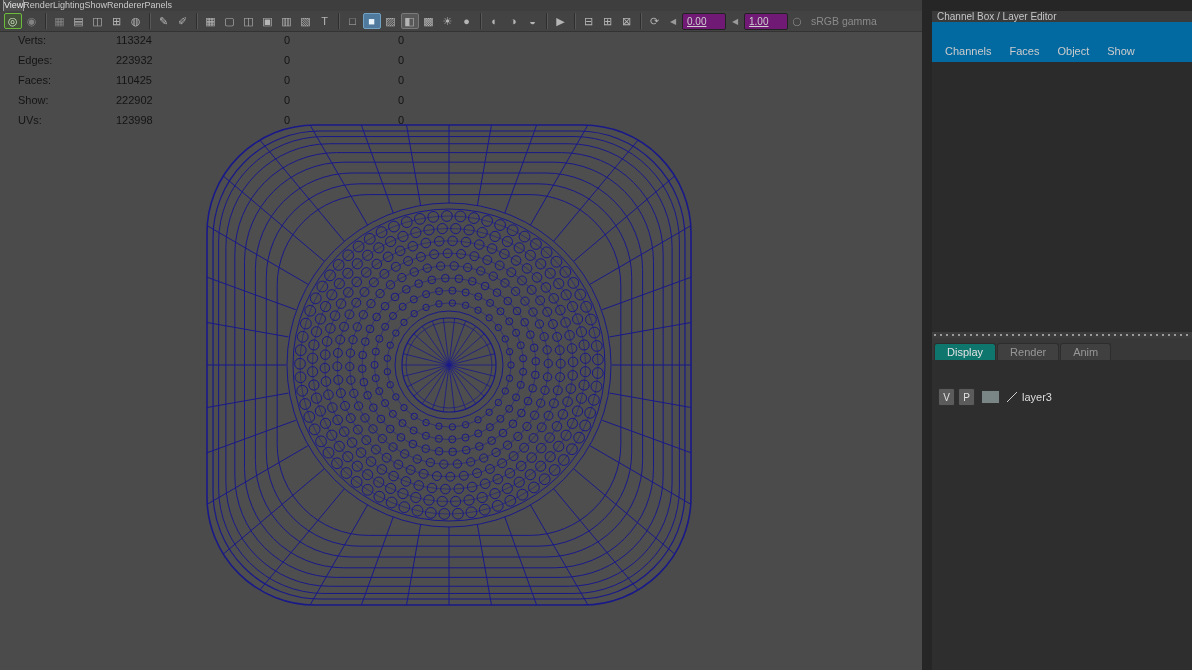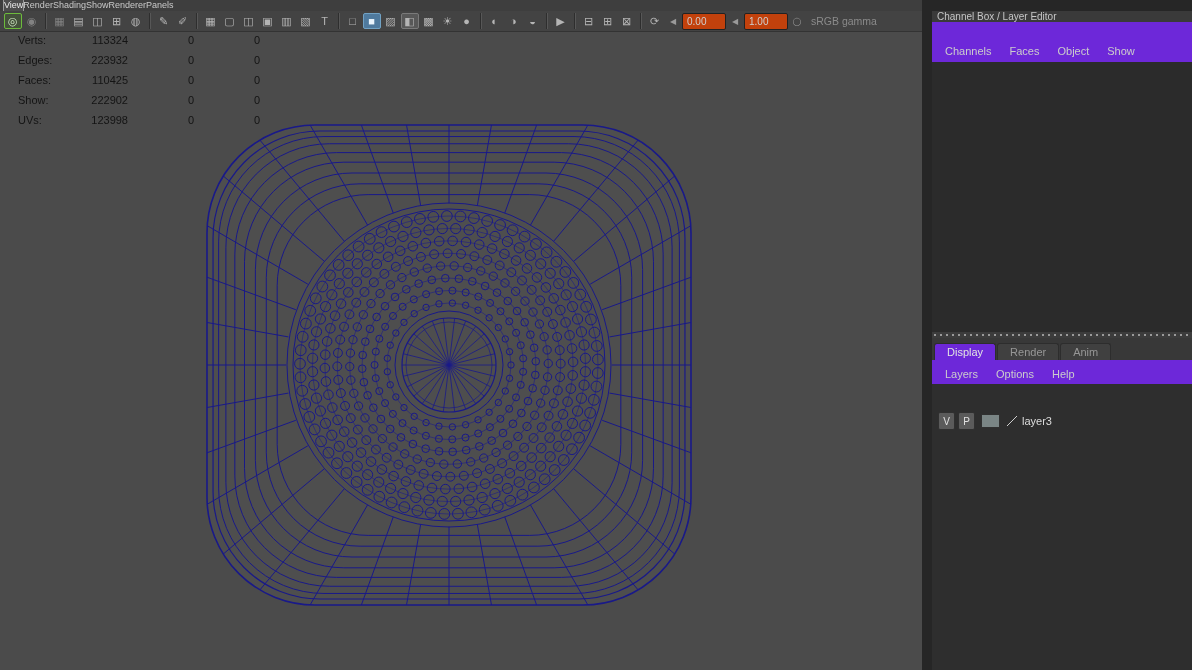--- a/index.html
+++ b/index.html
@@ -13,61 +13,61 @@
   .panel-toolbar{position:absolute;left:0;top:11px;width:100%;height:21px;background:#434343;border-bottom:1px solid #333;display:flex;align-items:center;padding:0 3px;box-sizing:border-box;z-index:3;}
   .tb-icons{display:flex;align-items:center;height:100%;}
   .tb-icon{width:18px;height:16px;margin:0 0.5px;display:flex;align-items:center;justify-content:center;font-size:11px;color:#b5b5b5;border-radius:2px;box-sizing:border-box;}
   .tb-icon.dim{color:#828282;}
   .tb-icon.active-green{border:1px solid #6dbb3c;background:#44513b;color:#d6eccb;}
   .tb-icon.active-blue{background:#4f7a9e;border:1px solid #71a2c4;color:#eaf4fc;}
   .tb-icon.highlight{background:#585858;border:1px solid #7a7a7a;}
   .tb-sep{width:1px;height:16px;background:#2e2e2e;box-shadow:1px 0 0 #575757;margin:0 4px;}
   .tb-field-group{display:flex;align-items:center;gap:3px;margin-left:3px;}
   .tb-mini{width:12px;height:14px;font-size:8px;color:#9a9a9a;display:flex;align-items:center;justify-content:center;}
-  .tb-input{width:34px;height:15px;background:#c2410c;border:1px solid #222;color:#cfcfcf;font-size:10px;font-family:"Liberation Sans",sans-serif;padding:0 4px;border-radius:2px;box-sizing:content-box;}
+  .tb-input{width:34px;height:15px;background:#701a75;border:1px solid #222;color:#cfcfcf;font-size:10px;font-family:"Liberation Sans",sans-serif;padding:0 4px;border-radius:2px;box-sizing:content-box;text-decoration:underline;}
   .tb-viewtransform{color:#8b8b8b;font-size:10.5px;margin-left:5px;white-space:nowrap;}
   .hud{position:absolute;left:18px;top:30px;font-size:11px;color:#141414;z-index:2;}
-  .hud-row{display:flex;height:20px;align-items:center;}
+  .hud-row{display:flex;height:20px;align-items:center;gap:48px;}
   .hud-label{width:50px;}
-  .hud-val{width:60px;text-align:right;}
+  .hud-val{width:60px;text-align:left;}
   .hud-col{width:66px;text-align:right;}
   #wire{position:absolute;left:0;top:32px;z-index:1;}
 
   
   .splitter{position:absolute;left:922px;top:0;width:10px;height:670px;background:#262626;}
 
   
   .right-panel{position:absolute;left:932px;top:11px;width:260px;height:670px;background:#434343;display:flex;flex-direction:column;}
   .rp-header{height:11px;background:#3a3a3a;color:#c6c6c6;font-size:10px;line-height:12px;padding-left:5px;overflow:hidden;}
-  .rp-menu{height:35px;display:flex;align-items:flex-end;padding:0 2px 5px 4px;font-size:11px;color:#cccccc;background:#6d28d9;}
+  .rp-menu{height:35px;display:flex;align-items:flex-end;padding:0 2px 5px 4px;font-size:11px;color:#cccccc;background:#0369a1;}
   .rp-menu .menu-item{padding:0 9px;white-space:nowrap;}
   #le-menu{height:20px;padding-bottom:4px;}
   .channel-area{height:270px;background:#2b2b2b;}
   .grip{height:6px;background:#3c3c3c;position:relative;}
   .grip::before{content:"";position:absolute;left:2px;right:2px;top:2px;height:2px;background-image:repeating-linear-gradient(90deg,#9a9a9a 0 2px,transparent 2px 6px);}
   .tabs{height:22px;background:#383838;display:flex;align-items:flex-end;padding-left:2px;gap:1px;}
   .tab{height:16px;line-height:16px;padding:0 12px;font-size:11px;color:#979797;background:#404040;border:1px solid #2d2d2d;border-bottom:none;border-radius:3px 3px 0 0;}
-  .tab.active{background:#6d28d9;color:#e2e2e2;}
+  .tab.active{background:#0f766e;color:#e2e2e2;}
   .layer-area{flex:1;background:#2e2e2e;position:relative;}
   .layer-row{position:absolute;left:6px;top:28px;display:flex;align-items:center;gap:3px;height:18px;}
   .lr-btn{width:15px;height:16px;background:#5b5b5b;border:1px solid #303030;color:#e3e3e3;font-size:10px;display:flex;align-items:center;justify-content:center;border-radius:2px;box-sizing:content-box;}
   .lr-swatch{width:17px;height:12px;background:#7a8585;border:1px solid #303030;margin-left:3px;}
   .lr-type{width:14px;height:14px;display:flex;align-items:center;justify-content:center;margin-left:2px;}
   .lr-name{color:#dddddd;font-size:11px;margin-left:0;}
 </style>
 </head>
 <body>
 
 <div class="app">
 
   <div class="viewport">
     <div class="panel-menubar" id="vp-menu">
         <span class="menu-item active">View</span>
         <span class="menu-item">Render</span>
-        <span class="menu-item">Shading</span>
+        <span class="menu-item">Lighting</span>
         <span class="menu-item">Show</span>
         <span class="menu-item">Renderer</span>
         <span class="menu-item">Panels</span>
       </div>
 
     <div class="panel-toolbar">
       <div class="tb-icons" id="tb-icons">
           <span class="tb-icon active-green">◎</span>
           <span class="tb-icon dim">◉</span>
           <span class="tb-sep"></span>
@@ -649,25 +649,20 @@
         <span class="menu-item">Object</span>
         <span class="menu-item">Show</span>
       </div>
     <div class="channel-area"></div>
     <div class="grip"></div>
     <div class="tabs" id="le-tabs">
         <span class="tab active">Display</span>
         <span class="tab">Render</span>
         <span class="tab">Anim</span>
       </div>
-    <div class="rp-menu" id="le-menu">
-        <span class="menu-item">Layers</span>
-        <span class="menu-item">Options</span>
-        <span class="menu-item">Help</span>
-      </div>
     <div class="layer-area">
       <div class="layer-row">
         <span class="lr-btn">V</span>
         <span class="lr-btn">P</span>
         <span class="lr-swatch" style="background: rgb(122, 133, 133);"></span>
         <span class="lr-type">
           <svg width="14" height="14">
               <line x1="2" y1="12" x2="12" y2="2" stroke="#cfcfcf" stroke-width="1"></line>
             </svg>
         </span>

